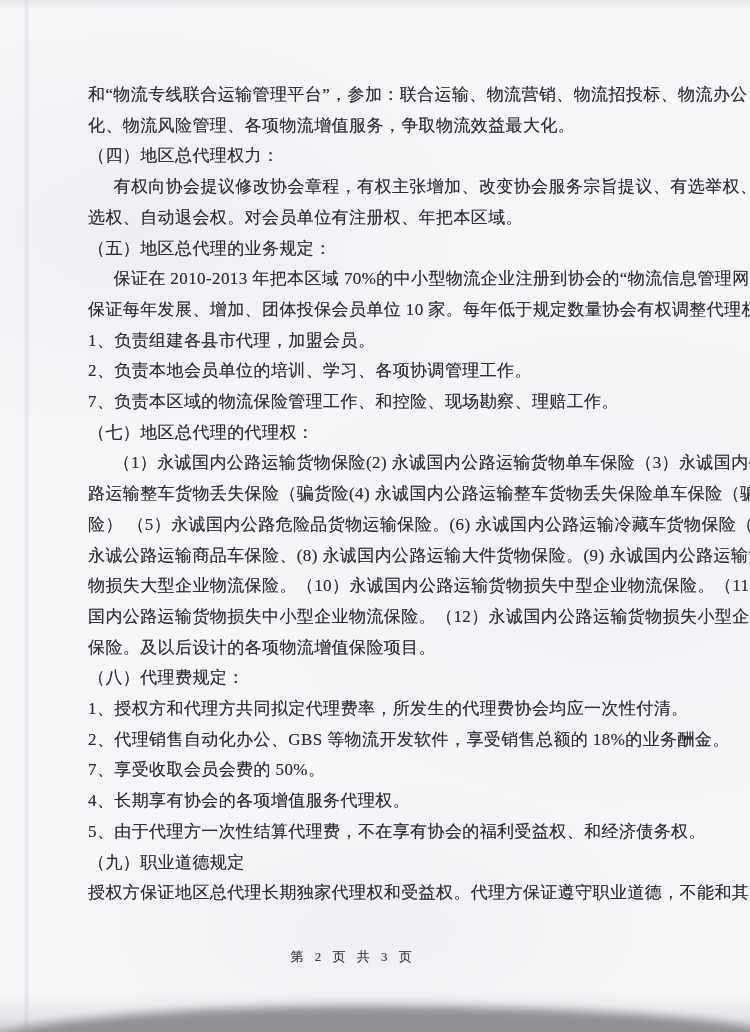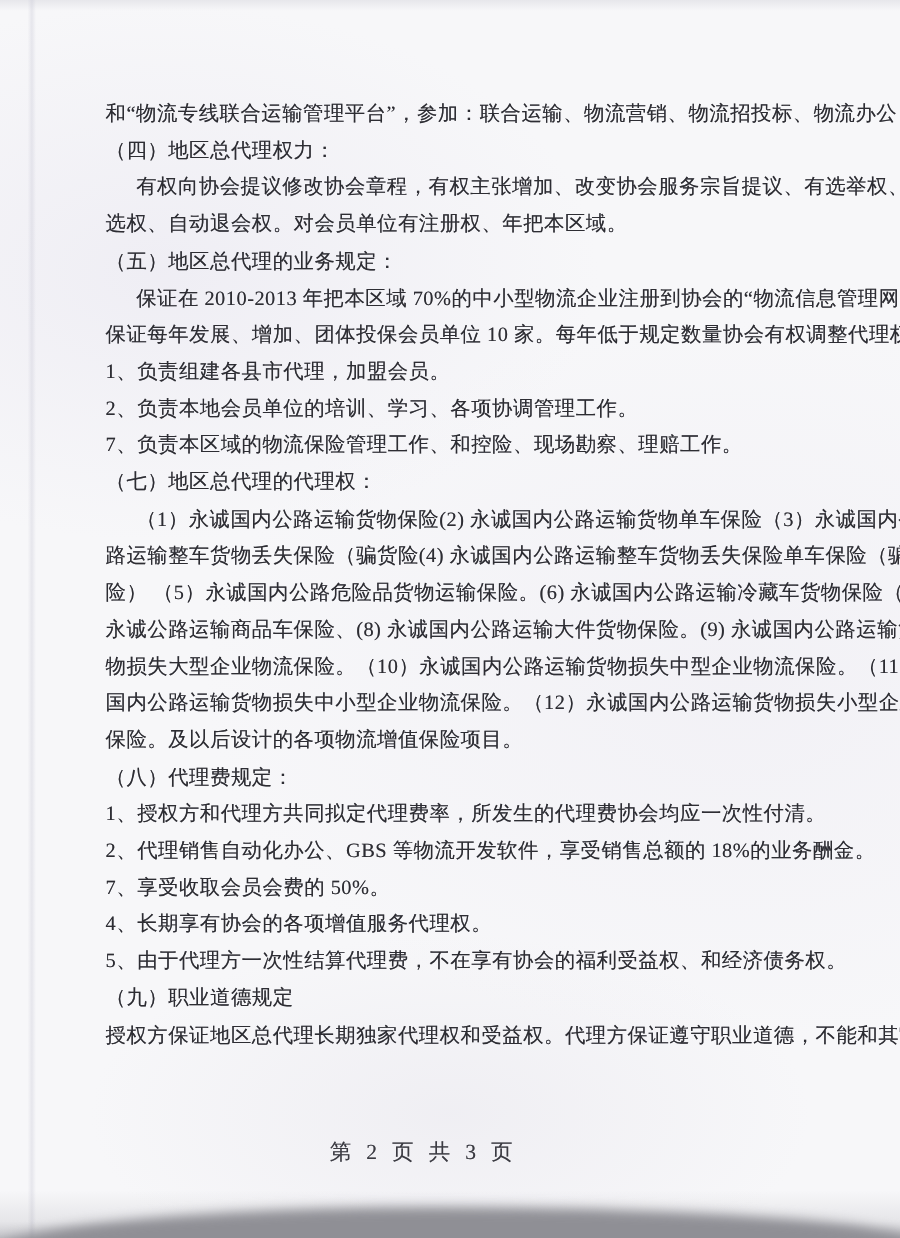--- a/index.html
+++ b/index.html
@@ -47,35 +47,36 @@
     line-height: 30.7px;
     letter-spacing: 0.4px;
     text-shadow: 0 0 0.5px rgba(45,45,55,0.55);
   }
   .line { white-space: nowrap; }
   .indent { text-indent: 1.5em; }
   .footer {
     position: absolute;
     top: 948px; left: 0; width: 706px;
     text-align: center;
-    font-size: 18px;
+    font-size: 13px;
     letter-spacing: 4px;
     color: #3b3b42;
     text-shadow: 0 0 0.5px rgba(55,55,65,0.5);
   }
 </style>
 </head>
 <body>
 
 <div class="page">
   <div class="top-edge"></div>
   <div class="left-fold-line"></div>
 
   <div class="text-block">
     <div class="line">和“物流专线联合运输管理平台”，参加：联合运输、物流营销、物流招投标、物流办公自动</div>
+    <div class="line">化、物流风险管理、各项物流增值服务，争取物流效益最大化。</div>
     <div class="line">（四）地区总代理权力：</div>
     <div class="line indent">有权向协会提议修改协会章程，有权主张增加、改变协会服务宗旨提议、有选举权、当</div>
     <div class="line">选权、自动退会权。对会员单位有注册权、年把本区域。</div>
     <div class="line">（五）地区总代理的业务规定：</div>
     <div class="line indent">保证在 2010-2013 年把本区域 70%的中小型物流企业注册到协会的“物流信息管理网”。</div>
     <div class="line">保证每年发展、增加、团体投保会员单位 10 家。每年低于规定数量协会有权调整代理权。</div>
     <div class="line">1、负责组建各县市代理，加盟会员。</div>
     <div class="line">2、负责本地会员单位的培训、学习、各项协调管理工作。</div>
     <div class="line">7、负责本区域的物流保险管理工作、和控险、现场勘察、理赔工作。</div>
     <div class="line">（七）地区总代理的代理权：</div>

